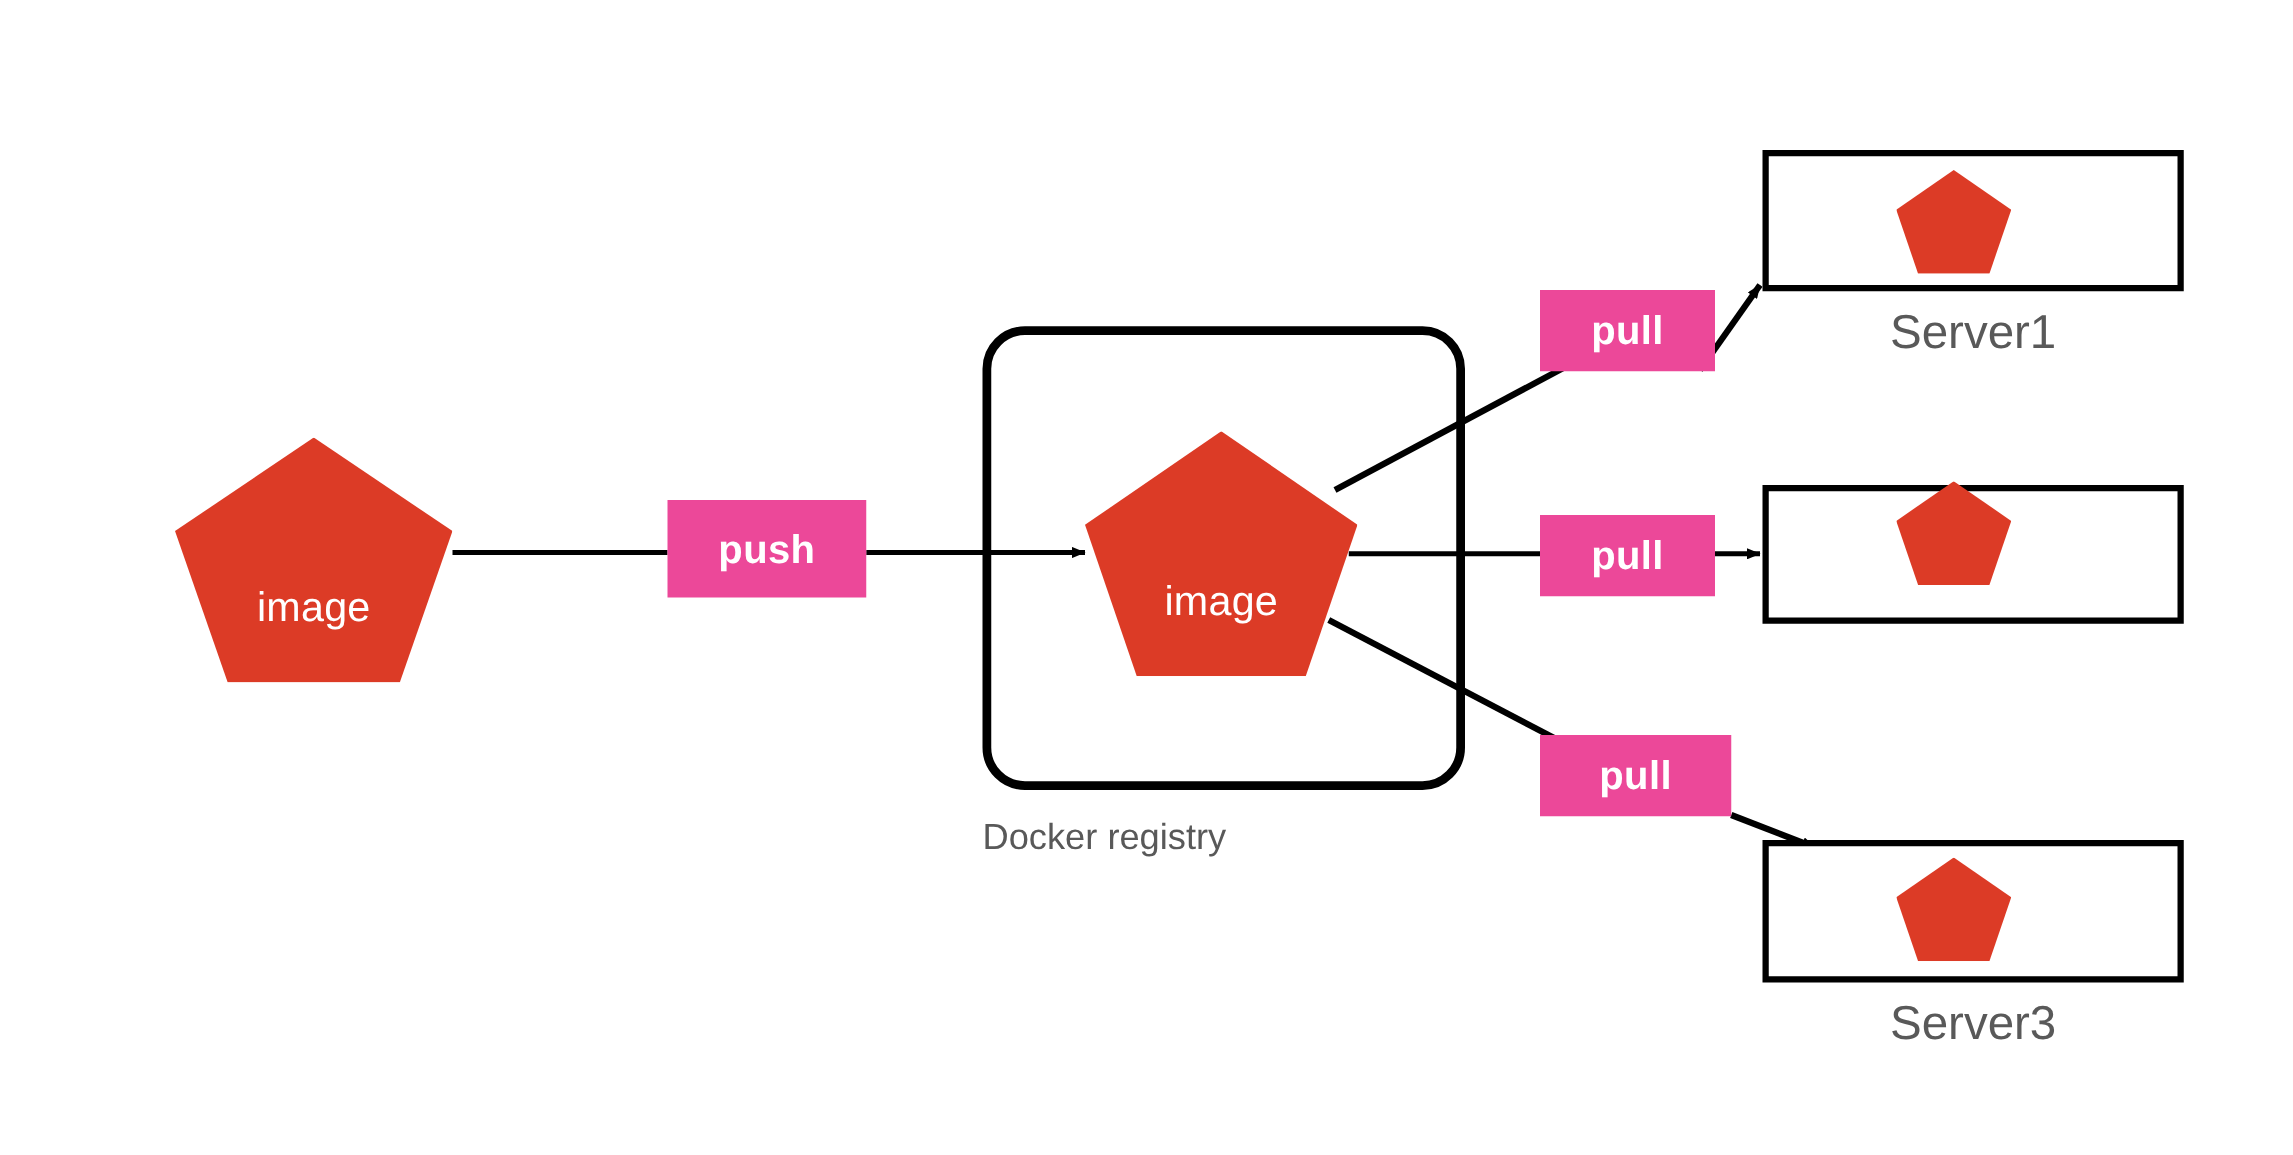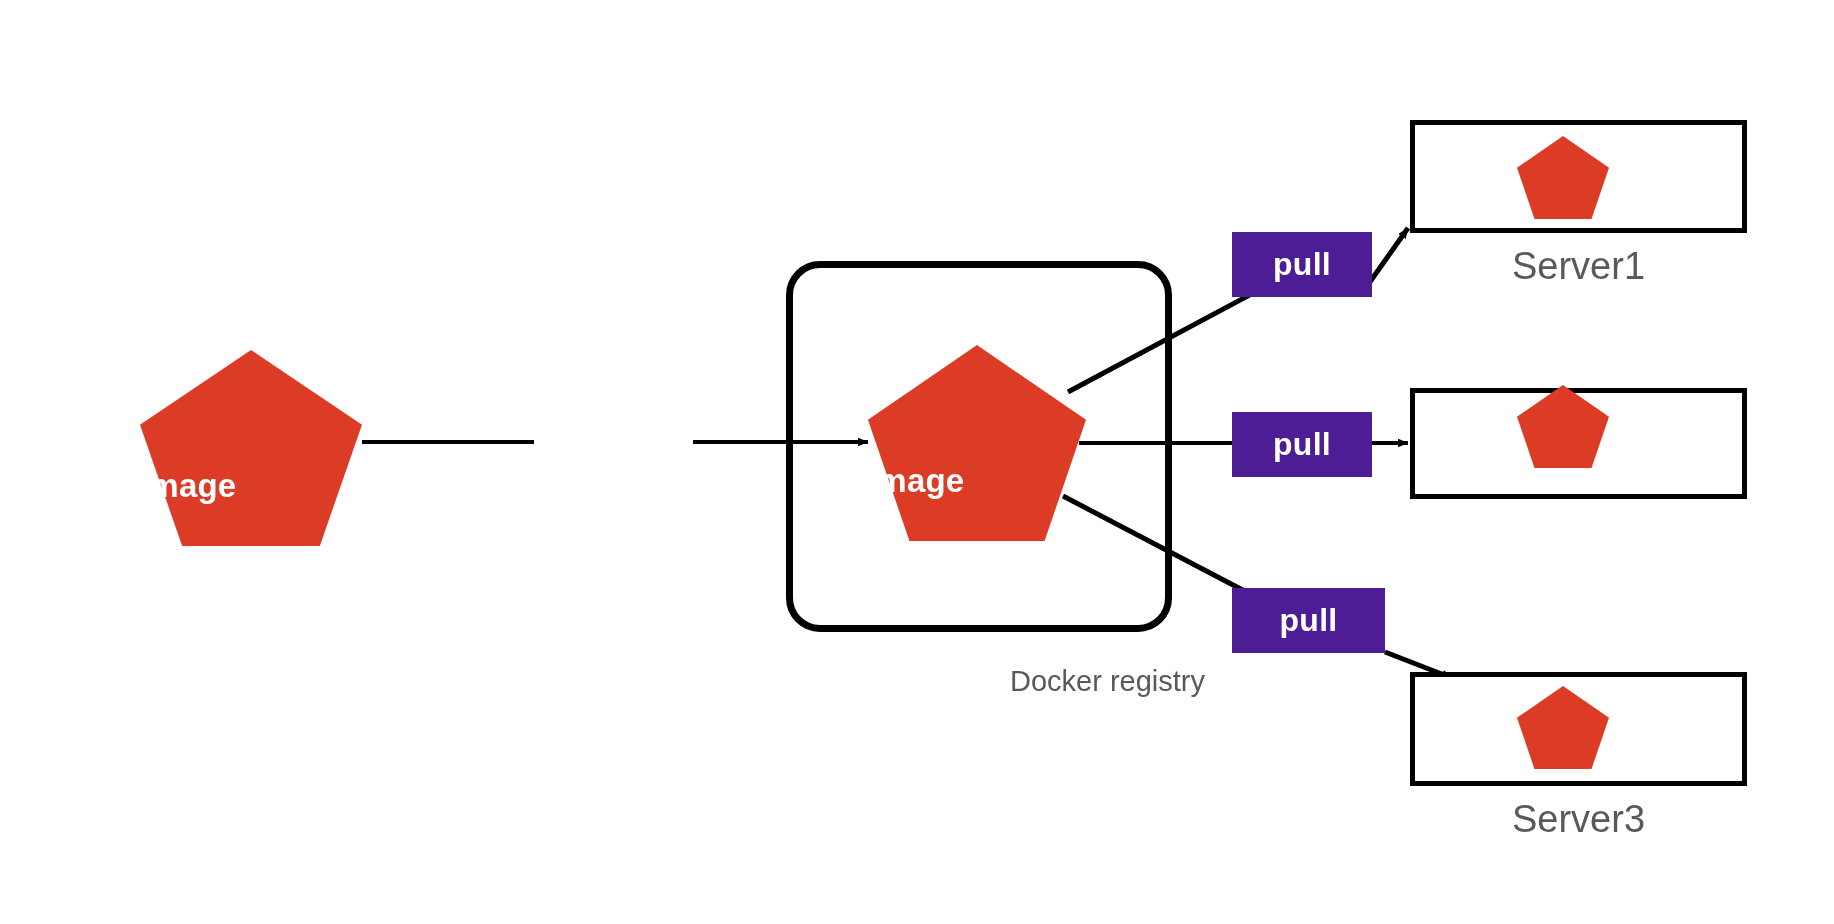--- a/index.html
+++ b/index.html
@@ -33,23 +33,23 @@
   
   .pentagon {
     position: absolute;
     background: #dc3b26;
     clip-path: polygon(50% 0%, 100% 38.2%, 81% 100%, 19% 100%, 0% 38.2%);
   }
   .pentagon-label {
     position: absolute;
     left: 0;
     width: 100%;
-    text-align: left;
+    text-align: center;
     color: #ffffff;
-    font-weight: bold;
+    font-weight: normal;
     letter-spacing: 0.2px;
     white-space: nowrap;
   }
   
   #source-image-shape {
     left: 140px;
     top: 350px;
     width: 222px;
     height: 196px;
   }
@@ -76,33 +76,32 @@
     width: 218px;
     height: 196px;
   }
   #registry-image-text {
     left: 868px;
     top: 462px;
     width: 218px;
     font-size: 33px;
   }
   #registry-caption {
-    left: 819px;
+    left: 786px;
     top: 654px;
     width: 386px;
-    text-align: right;
+    text-align: left;
     color: #595959;
     font-size: 29px;
     white-space: nowrap;
-    margin-top: 11px;
   }
   
   .edge-label {
     position: absolute;
-    background: #4c1d95;
+    background: #ec4899;
     color: #ffffff;
     font-size: 32px;
     font-weight: bold;
     display: flex;
     align-items: center;
     justify-content: center;
     box-sizing: border-box;
     letter-spacing: 0.3px;
   }
   #label-push  { left: 534px;  top: 400px; width: 159px; height: 78px; }
@@ -174,20 +173,21 @@
   </svg>
 
   <div class="pentagon" id="source-image-shape"></div>
   <div class="pentagon-label" id="source-image-text">image</div>
 
   <div class="node" id="registry-box"></div>
   <div class="pentagon" id="registry-image-shape"></div>
   <div class="pentagon-label" id="registry-image-text">image</div>
   <div class="node" id="registry-caption">Docker registry</div>
 
+  <div class="edge-label" id="label-push">push</div>
 
   <div class="edge-label" id="label-pull-1">pull</div>
 
   <div class="edge-label" id="label-pull-2">pull</div>
 
   <div class="edge-label" id="label-pull-3">pull</div>
 
   <div class="server-box" id="server-box-1"></div>
   <div class="server-pentagon" id="server-pentagon-1"></div>
   <div class="server-caption" id="server-caption-1">Server1</div>

